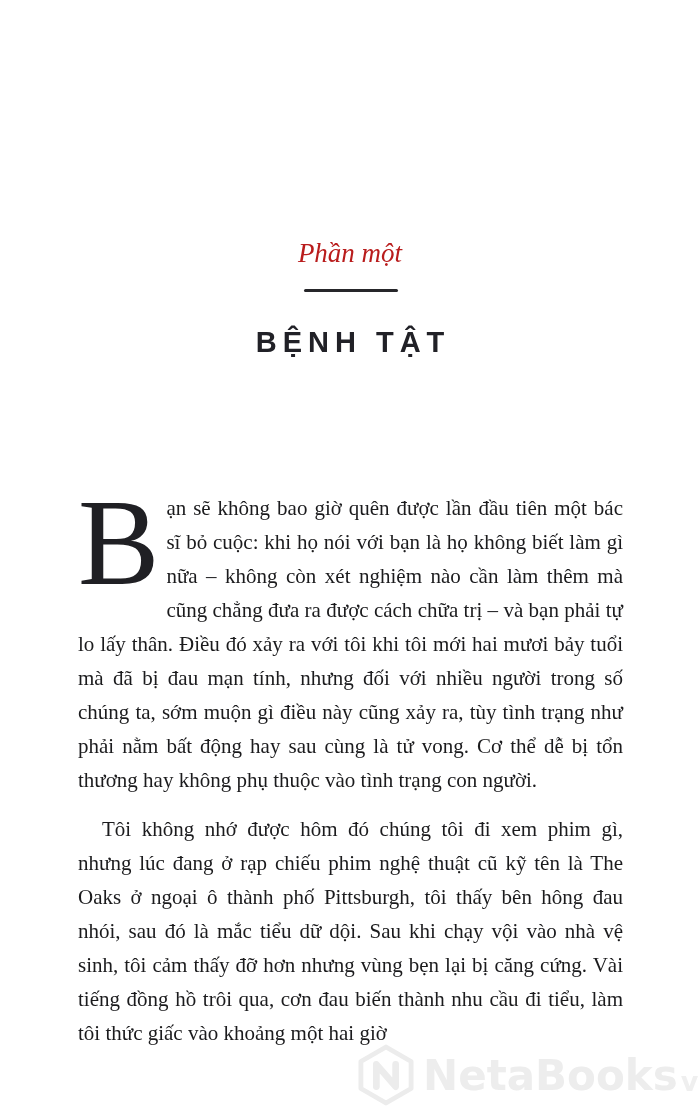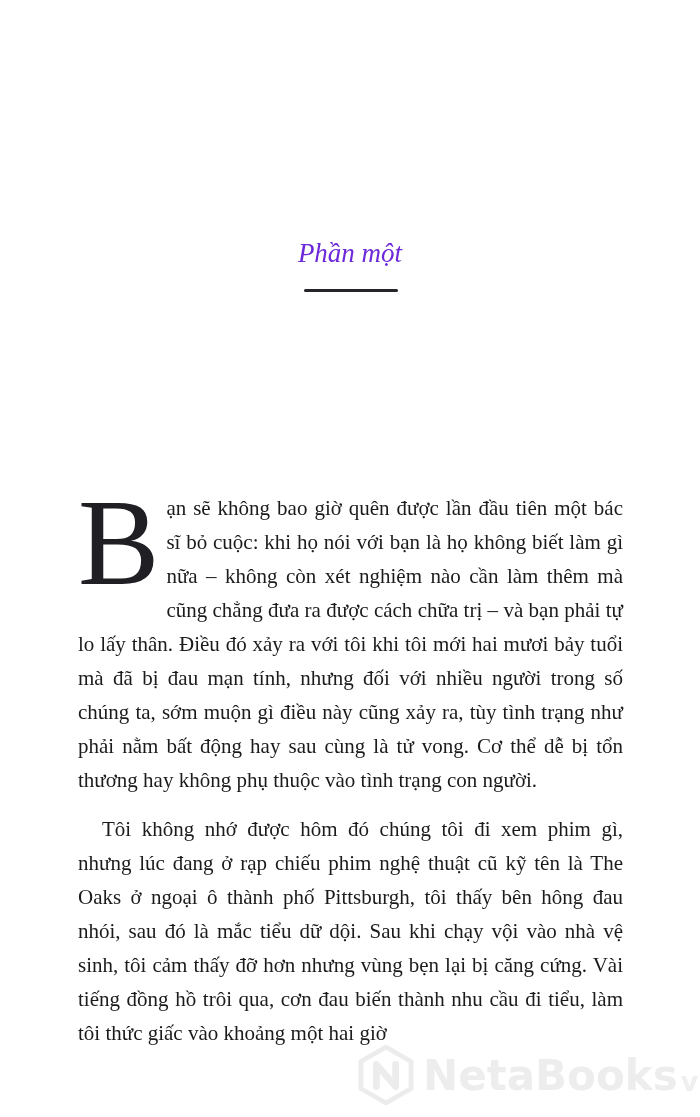--- a/index.html
+++ b/index.html
@@ -14,21 +14,21 @@
   }
 
   .part-label {
     position: absolute;
     top: 238px;
     left: 0;
     width: 100%;
     text-align: center;
     font-style: italic;
     font-size: 27px;
-    color: #6d28d9;
+    color: #b91c1c;
   }
 
   .divider {
     position: absolute;
     top: 289px;
     left: 304px;
     width: 94px;
     height: 3px;
     background: #26262a;
     border-radius: 2px;
@@ -104,20 +104,21 @@
 </style>
 </head>
 <body>
 
 <div class="page">
 
   <div class="part-label">Phần một</div>
 
   <div class="divider"></div>
 
+  <h1 class="chapter-title">BỆNH TẬT</h1>
 
   <div class="body-block">
     <p class="para first"><span class="dropcap">B</span><span>ạn sẽ không bao giờ quên được lần đầu tiên một bác sĩ bỏ cuộc: khi họ nói với bạn là họ không biết làm gì nữa – không còn xét nghiệm nào cần làm thêm mà cũng chẳng đưa ra được cách chữa trị – và bạn phải tự lo lấy thân. Điều đó xảy ra với tôi khi tôi mới hai mươi bảy tuổi mà đã bị đau mạn tính, nhưng đối với nhiều người trong số chúng ta, sớm muộn gì điều này cũng xảy ra, tùy tình trạng như phải nằm bất động hay sau cùng là tử vong. Cơ thể dễ bị tổn thương hay không phụ thuộc vào tình trạng con người.</span></p>
     <p class="para second">Tôi không nhớ được hôm đó chúng tôi đi xem phim gì, nhưng lúc đang ở rạp chiếu phim nghệ thuật cũ kỹ tên là The Oaks ở ngoại ô thành phố Pittsburgh, tôi thấy bên hông đau nhói, sau đó là mắc tiểu dữ dội. Sau khi chạy vội vào nhà vệ sinh, tôi cảm thấy đỡ hơn nhưng vùng bẹn lại bị căng cứng. Vài tiếng đồng hồ trôi qua, cơn đau biến thành nhu cầu đi tiểu, làm tôi thức giấc vào khoảng một hai giờ</p>
   </div>
 
   <div class="watermark">
     <svg class="wm-logo" width="56" height="62" viewBox="0 0 58 64" aria-hidden="true">
       <polygon points="29,3 55,18 55,46 29,61 3,46 3,18" fill="none" stroke="#ececec" stroke-width="5" stroke-linejoin="round"></polygon>
       <path d="M19 44 L19 21 L39 44 L39 21" fill="none" stroke="#ececec" stroke-width="7" stroke-linecap="round" stroke-linejoin="round"></path>

